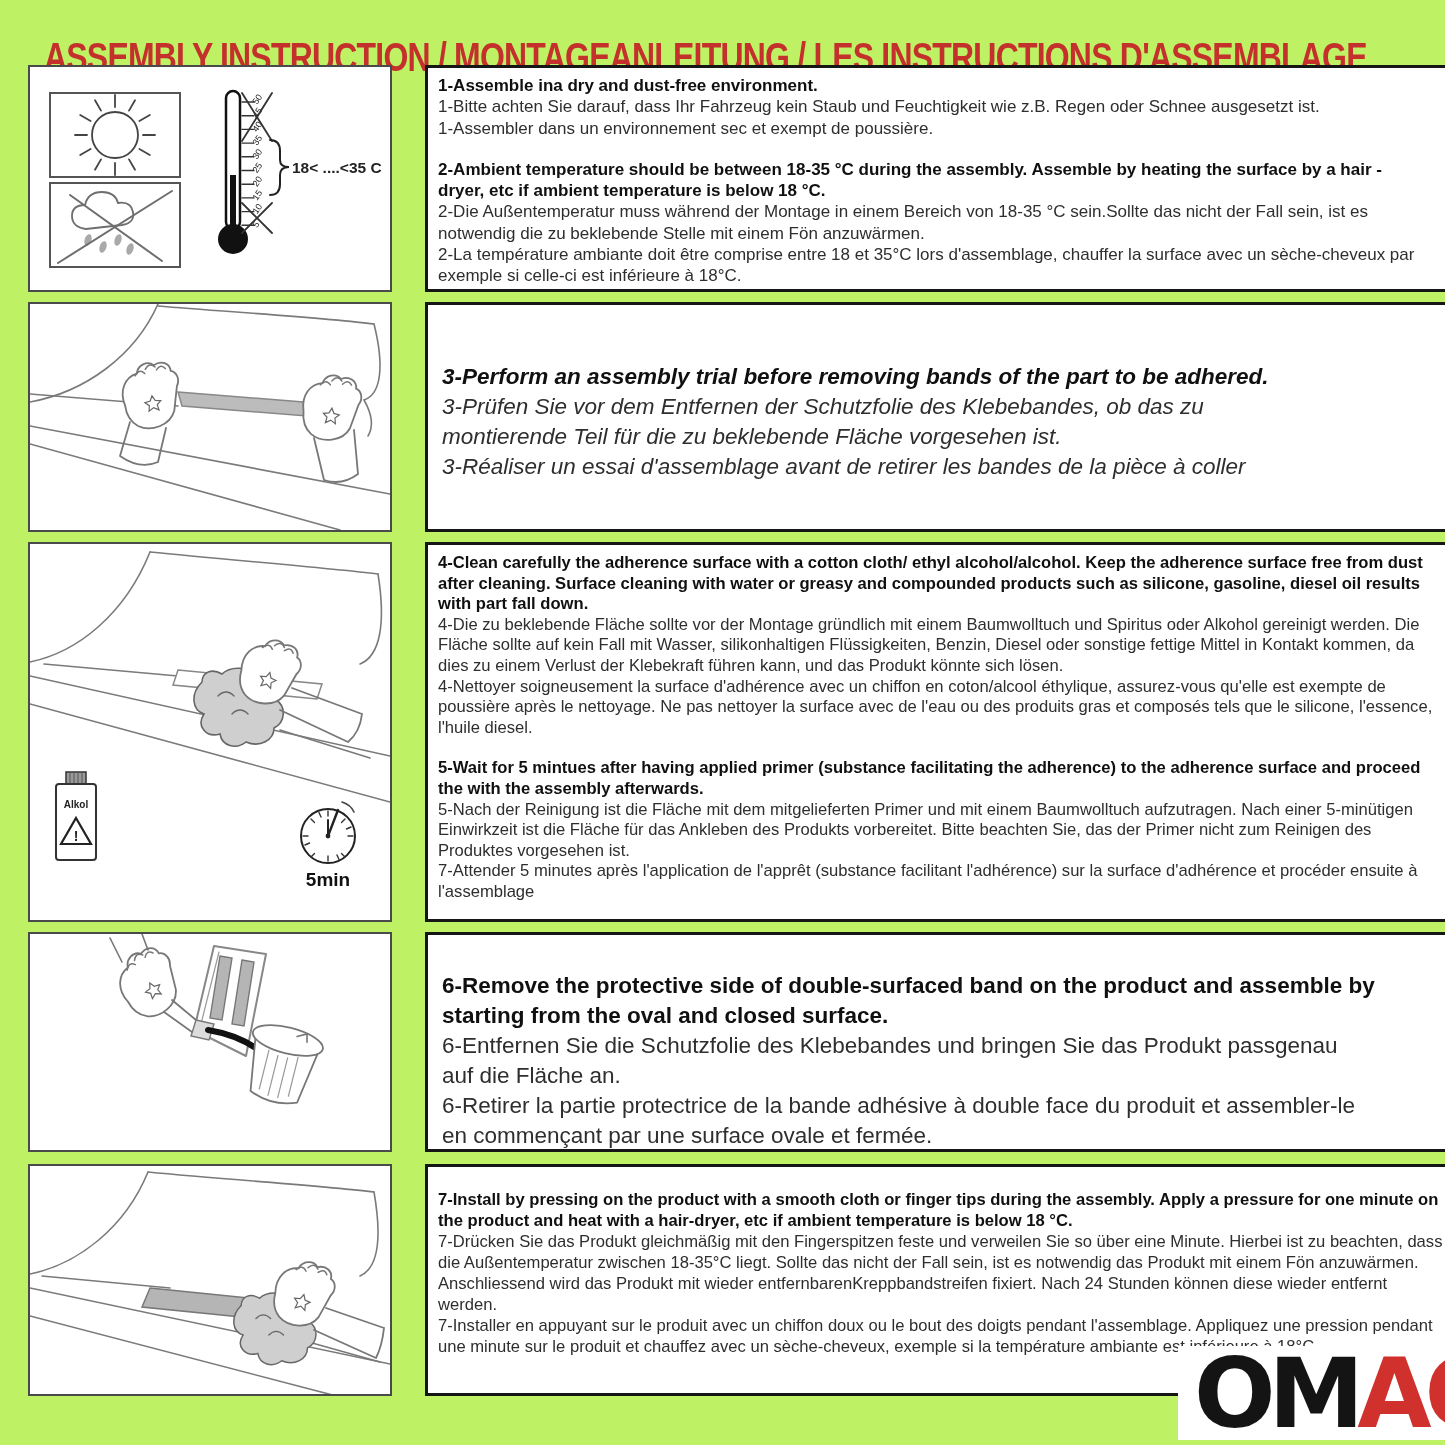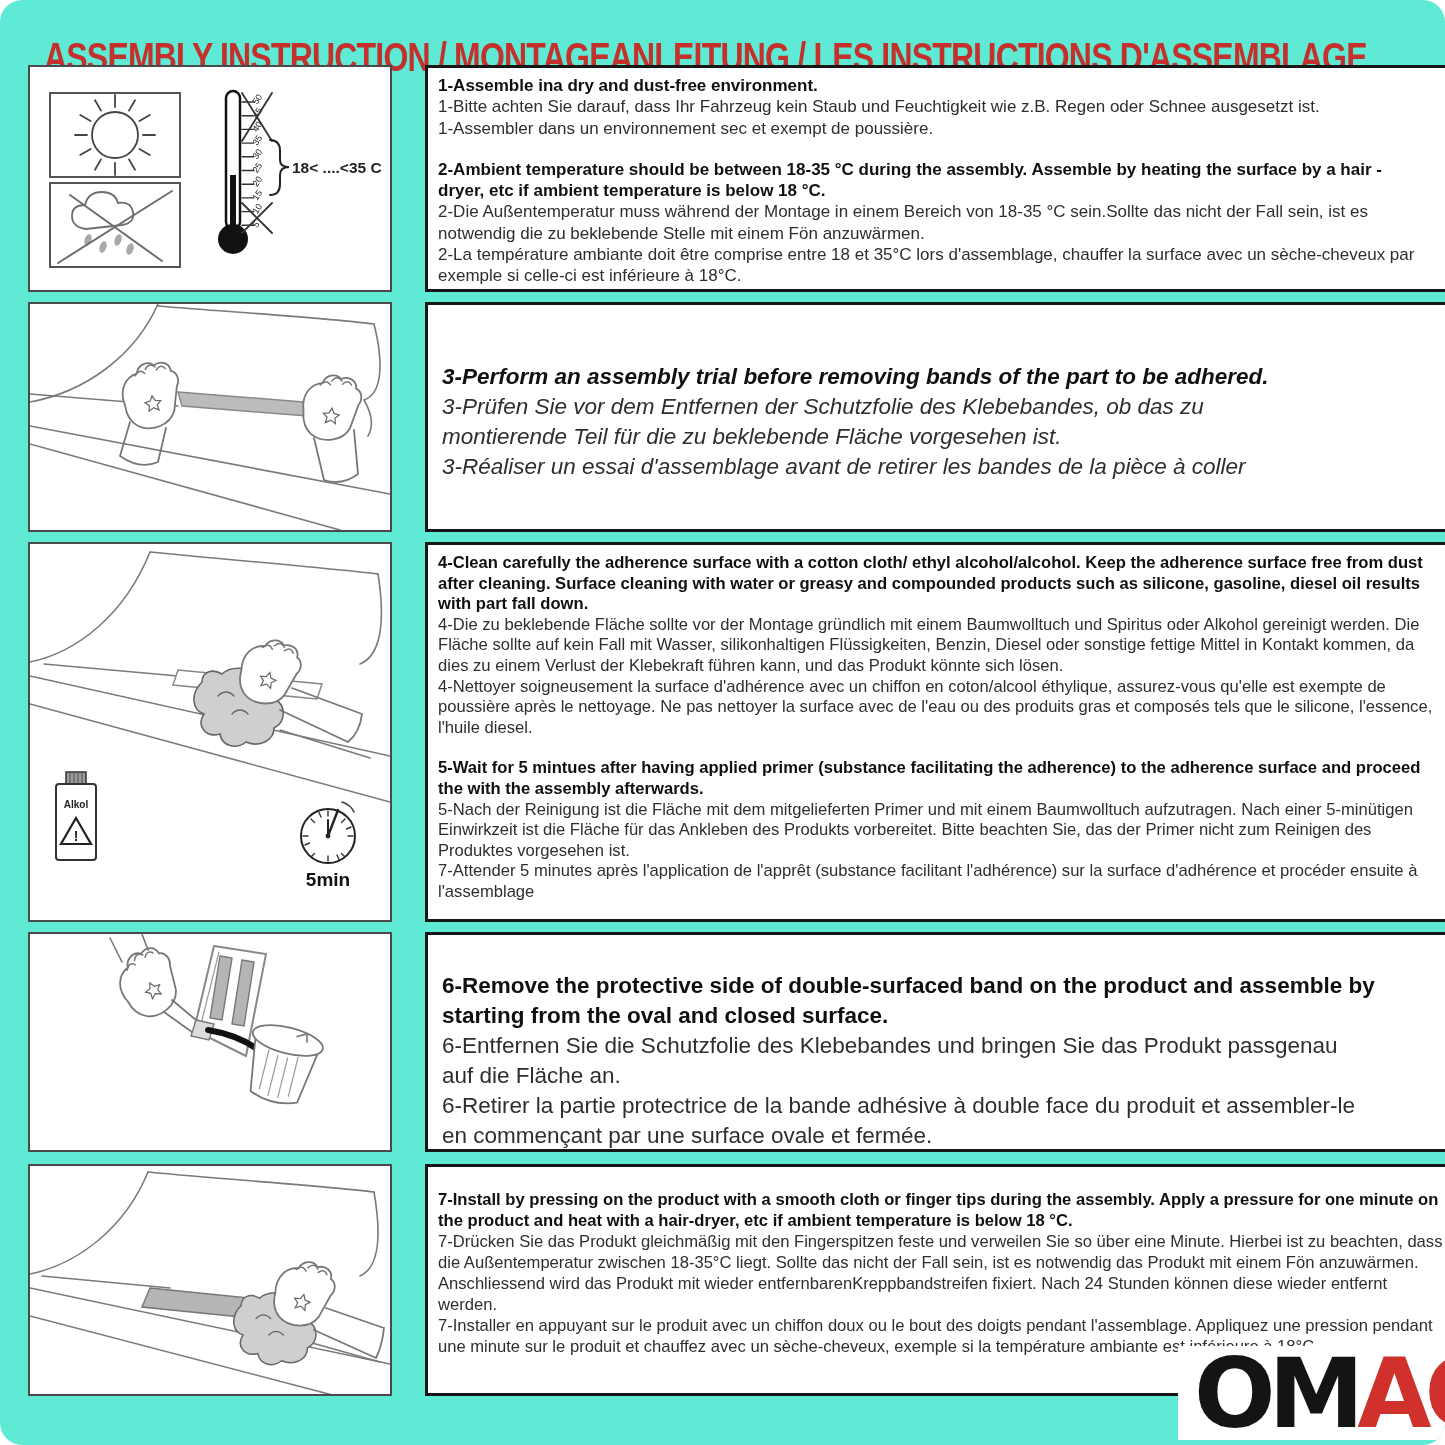--- a/index.html
+++ b/index.html
@@ -1,17 +1,17 @@
 <!DOCTYPE html>
 <html><head>
 <meta charset="utf-8">
 <style>
   html,body{margin:0;padding:0;background:#fff;}
-  .page{position:relative;width:1445px;height:1445px;background:#5eead4;overflow:hidden;
-        font-family:"Liberation Sans", sans-serif;color:#2e2e2e;border-radius:22px;}
+  .page{position:relative;width:1445px;height:1445px;background:#bef264;overflow:hidden;
+        font-family:"Liberation Sans", sans-serif;color:#2e2e2e;}
   .title{position:absolute;left:44px;top:8px;font-size:40px;font-weight:700;
          color:#C4302B;white-space:nowrap;letter-spacing:-1px;
          transform:scaleX(0.8);transform-origin:0 0;}
   .ibox{position:absolute;left:28px;width:364px;background:#fff;border:2px solid #4a4a4a;
         box-sizing:border-box;overflow:hidden;}
   .tbox{position:absolute;left:404px;width:1036px;background:#fff;border:3px solid #161616;
         box-sizing:border-box;overflow:hidden;margin-left:21px;}
   .ibox svg{display:block;width:100%;height:100%;}
   .r1{top:65px;height:227px;} .r2{top:302px;height:230px;} .r3{top:542px;height:380px;}
   .r4{top:932px;height:220px;} .r5{top:1164px;height:232px;}

